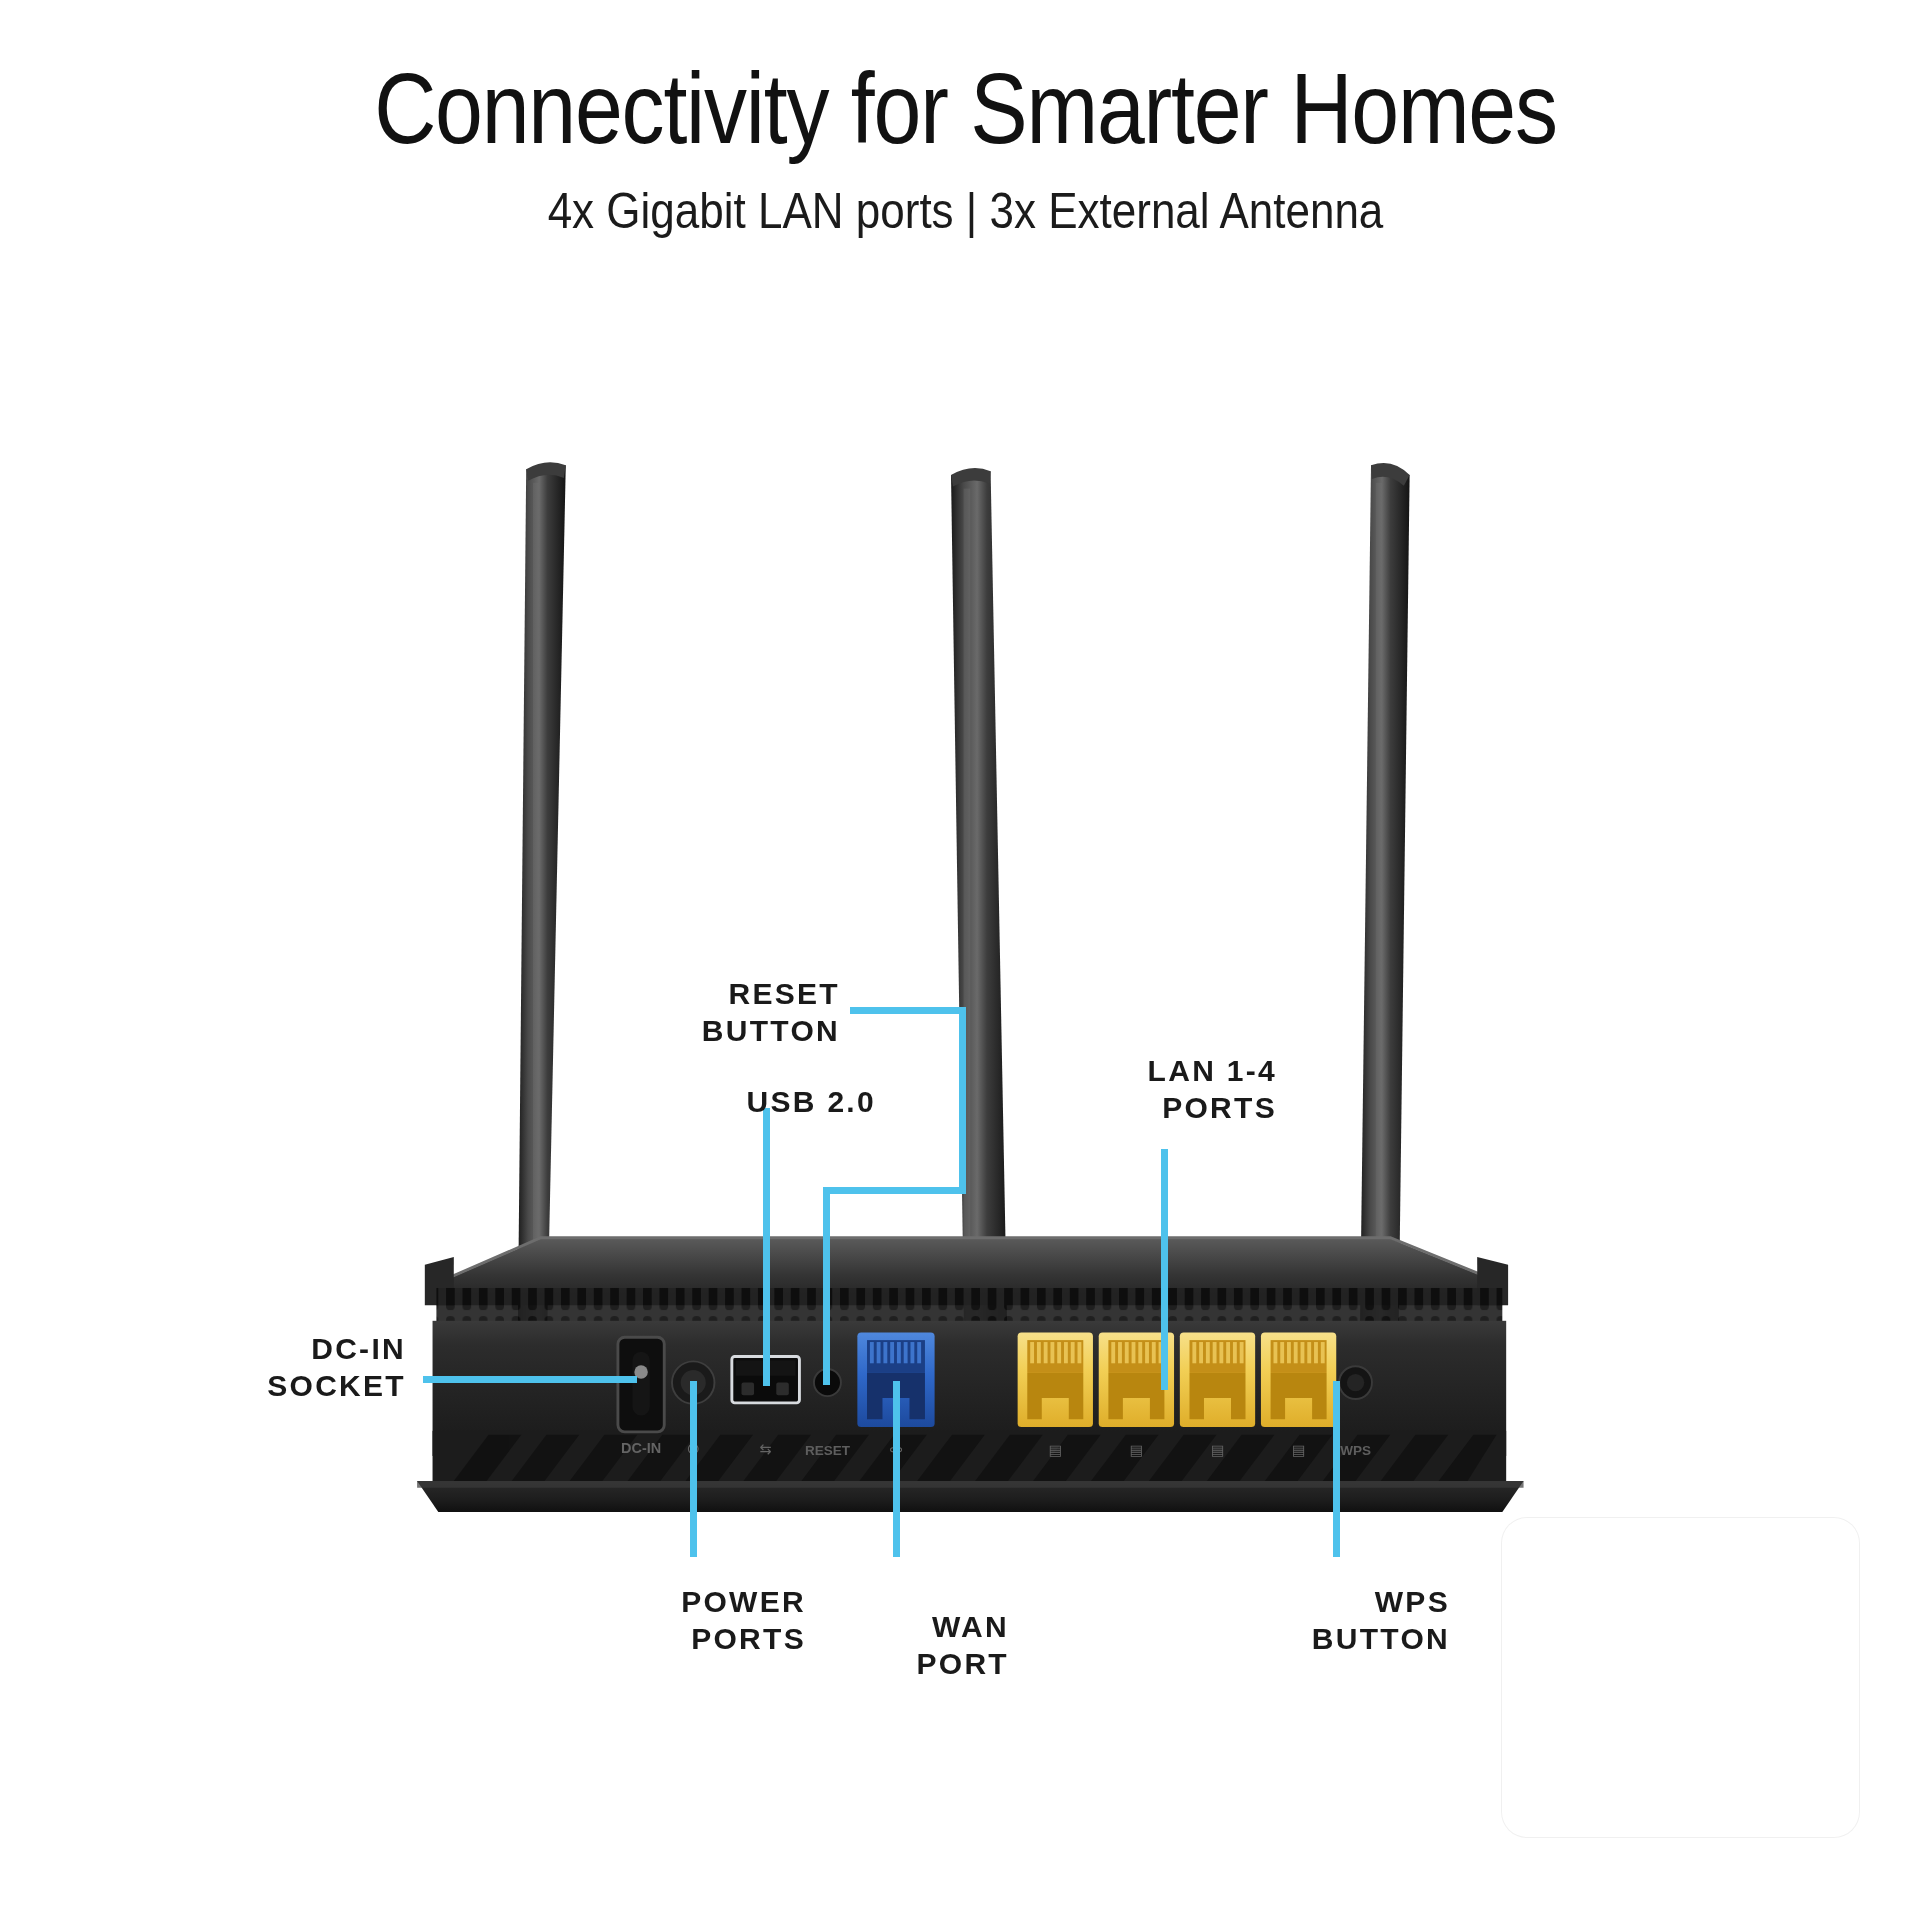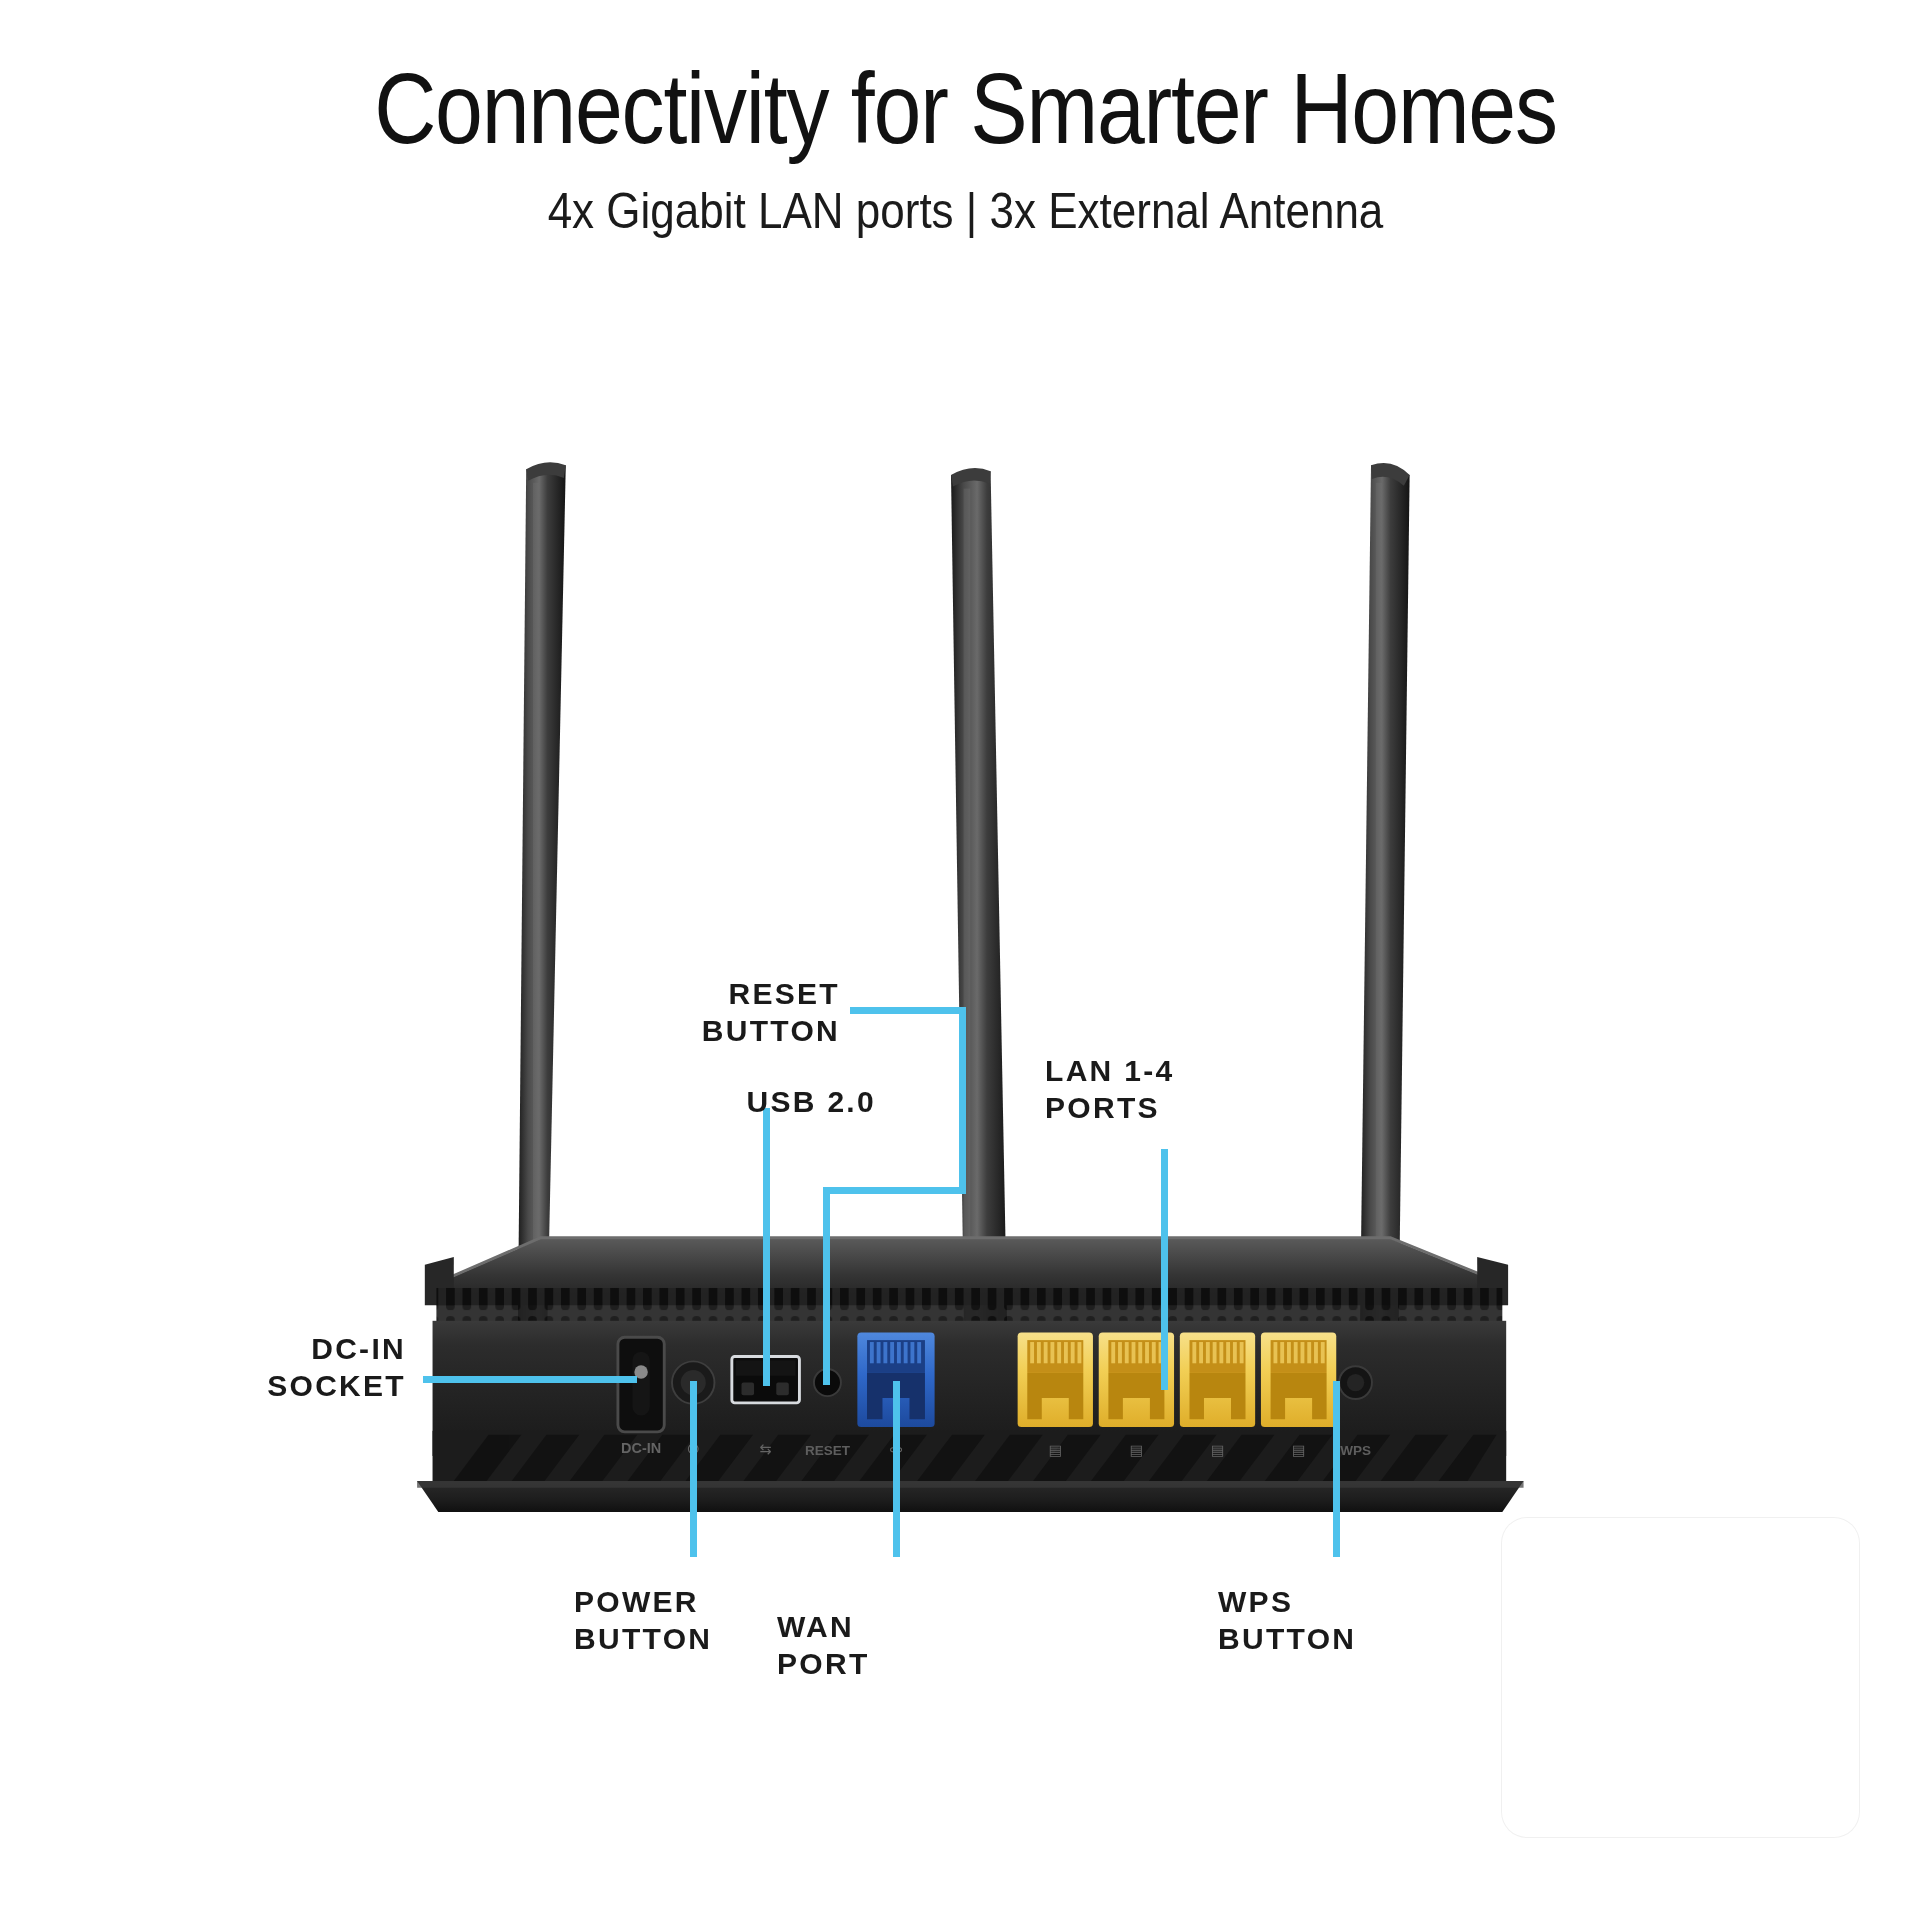--- a/index.html
+++ b/index.html
@@ -57,21 +57,21 @@
   .callout {
     position: absolute;
     font-size: 30px;
     font-weight: 700;
     color: #1a1a1a;
     letter-spacing: 2.3px;
     line-height: 1.24;
     white-space: pre-line;
   }
   .callout.right   { text-align: right; }
-  .callout.center  { text-align: left; }
+  .callout.center  { text-align: right; }
 
   
   .leader {
     position: absolute;
     background: #4ec2ec;
   }
   .lead-v { width: 6.8px; }
   .lead-h { height: 6.8px; }
 
   
@@ -422,21 +422,21 @@
 
   <div class="callout right" style="left:521px; top:975px; width:319px;">RESET
 BUTTON</div>
 
   <div class="callout right" style="left:521px; top:1083px; width:319px;margin-left:36px;">USB 2.0</div>
 
   <div class="callout center" style="left:1045px; top:1052px; width:232px;">LAN 1-4
 PORTS</div>
 
   <div class="callout center" style="left:574px; top:1583px; width:232px;">POWER
-BUTTON</div>
+PORTS</div>
 
   <div class="callout center" style="left:777px; top:1583px; width:232px;margin-top:25px;">WAN
 PORT</div>
 
   <div class="callout center" style="left:1218px; top:1583px; width:232px;">WPS
 BUTTON</div>
 
   <div class="inset-card">
   </div>
 

